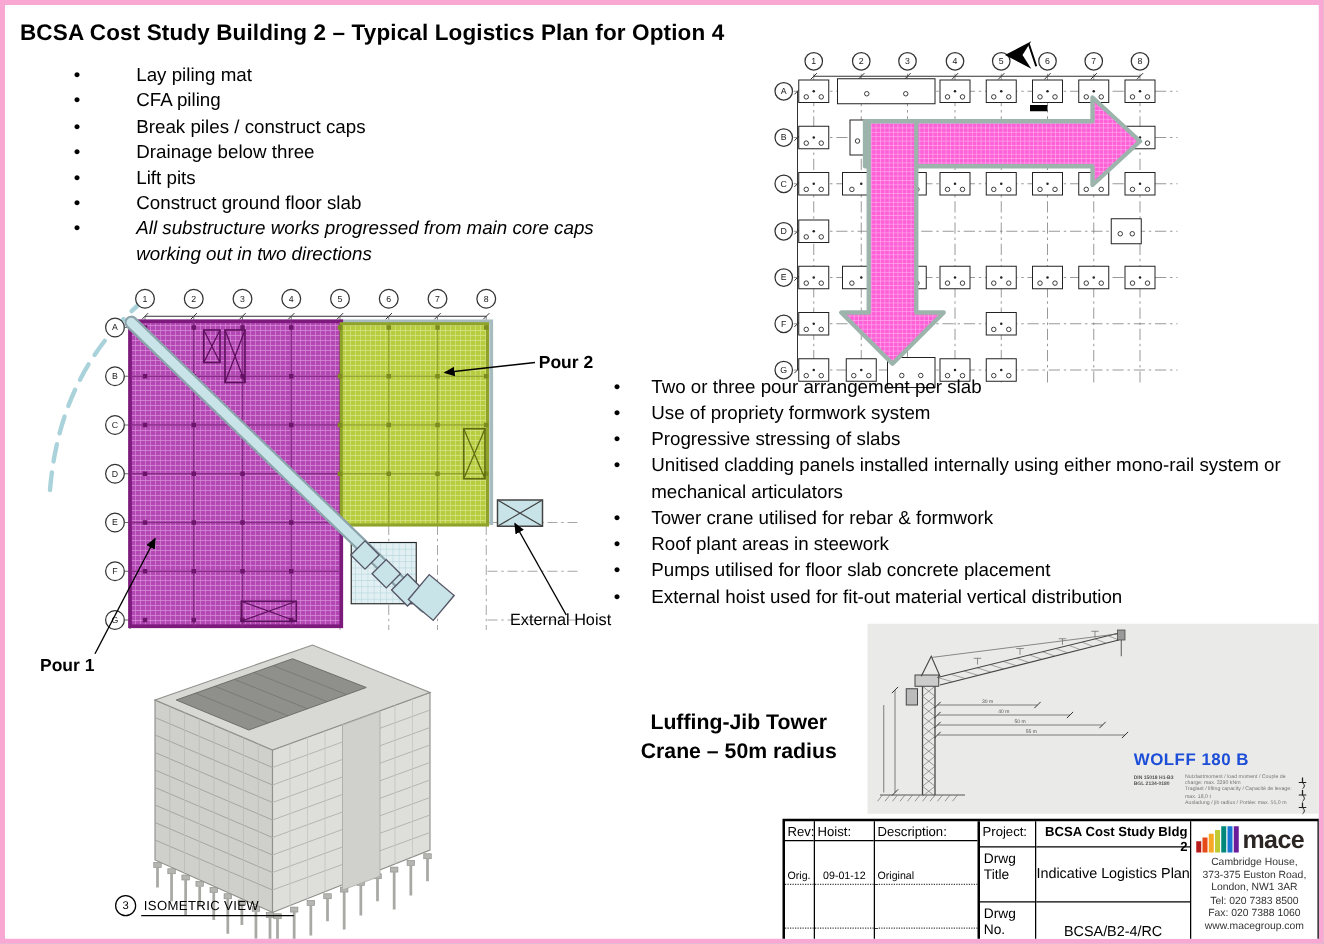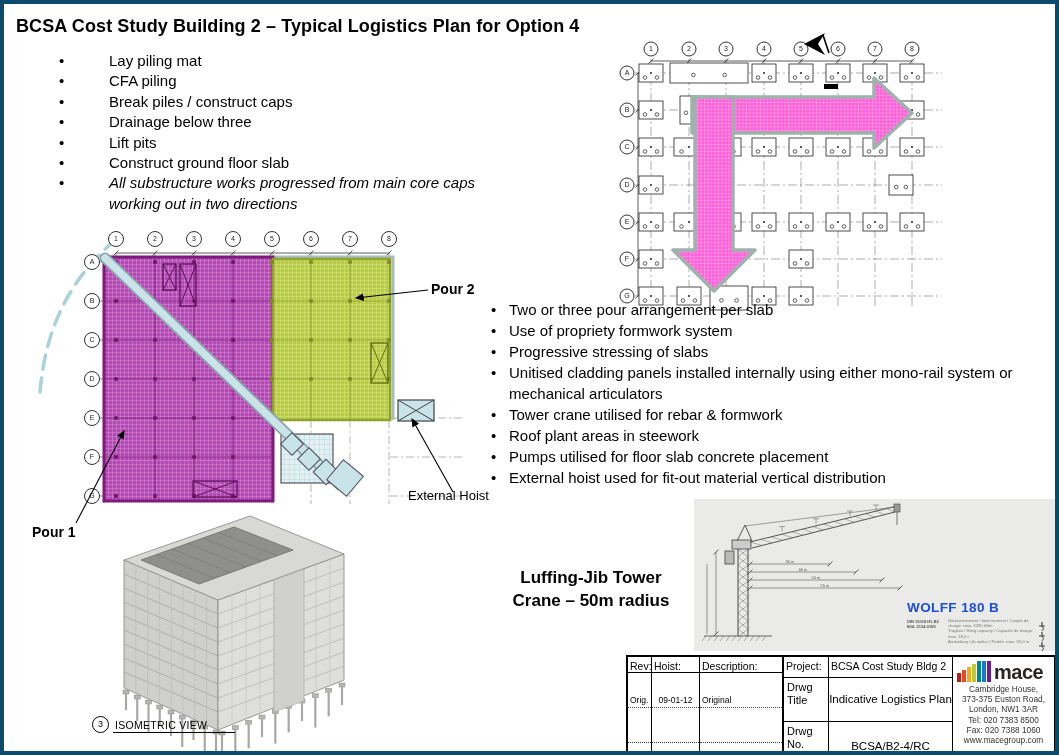--- a/index.html
+++ b/index.html
@@ -1,30 +1,30 @@
 <!DOCTYPE html>
 <html><head>
 <meta charset="utf-8">
 <style>
   html,body{margin:0;padding:0;background:#888;}
-  .page{position:relative;width:1059px;height:755px;background:#fff;border:4px solid #0c4a6e;
+  .page{position:relative;width:1059px;height:755px;background:#fff;border:4px solid #f9a8d4;
         box-sizing:border-box;font-family:"Liberation Sans",sans-serif;overflow:hidden;color:#000;}
   #cad{position:absolute;left:0;top:0;width:1059px;height:755px;}
   .abs{position:absolute;}
   #page-title{left:12px;top:12px;font-size:18px;font-weight:bold;letter-spacing:.1px;white-space:nowrap;}
   ul.blist{list-style:none;margin:0;padding:0;position:absolute;}
   ul.blist li{display:flex;align-items:flex-start;}
   #left-bullets{left:55px;top:47px;width:455px;}
   #left-bullets li{font-size:15px;line-height:20.4px;}
   #left-bullets .bl{width:14px;flex:none;}
   #left-bullets .tx{margin-left:36px;width:400px;}
   #right-bullets{left:487px;top:295px;width:565px;}
   #right-bullets li{font-size:15px;line-height:21px;}
   #right-bullets .bl{width:10px;flex:none;}
-  #right-bullets .tx{margin-left:8px;width:532px;}
+  #right-bullets .tx{margin-left:20px;width:532px;}
   .it{font-style:italic;}
   .pour-label{font-weight:bold;font-size:14px;white-space:nowrap;}
   #ext-hoist-label{font-size:13px;white-space:nowrap;}
   #crane-heading{left:479px;top:562px;width:216px;text-align:center;font-size:17px;font-weight:bold;line-height:23px;}
   #iso-caption{left:88px;top:712px;display:flex;align-items:flex-end;}
   #iso-num{width:15px;height:15px;border:1px solid #000;border-radius:50%;font-size:9px;line-height:15px;
            text-align:center;flex:none;margin-right:4px;}
   #iso-label{font-size:10.5px;border-bottom:1px solid #000;padding:0 28px 1px 2px;letter-spacing:.3px;}
   #wolff-model{left:903px;top:596px;font-size:13.5px;font-weight:bold;letter-spacing:.4px;white-space:nowrap;}
   #wolff-standards{left:903px;top:615px;font-size:4px;font-weight:bold;color:#555;line-height:5px;width:38px;}
@@ -737,21 +737,21 @@
         <div class="tb-row"></div>
           <div class="tb-row"></div>
       </div>
     </div>
     <div class="tb-col" style="width:45px">
       <div class="tb-head">Project:</div>
       <div class="lblcell" style="height:44px;border-bottom:1px solid #000">Drwg Title</div>
       <div class="lblcell" style="flex:1">Drwg No.</div>
     </div>
     <div class="tb-col" style="width:124px">
-      <div class="tb-head" style="font-weight:normal;font-size:10.5px;text-align:left">BCSA Cost Study Bldg 2</div>
+      <div class="tb-head" style="font-weight:bold;font-size:10.5px;text-align:right">BCSA Cost Study Bldg 2</div>
       <div class="valcell" style="height:44px;border-bottom:1px solid #000;box-sizing:border-box">
         <span>Indicative Logistics Plan</span>
       </div>
       <div class="valcell" style="flex:1">BCSA/B2-4/RC</div>
     </div>
     <div class="tb-col" id="mace-cell" style="flex:1">
       <div id="mace-logo">
         <div id="mace-bars">
             <span style="background: rgb(183, 28, 28); height: 9px;"></span>
             <span style="background: rgb(230, 74, 25); height: 12px;"></span>

